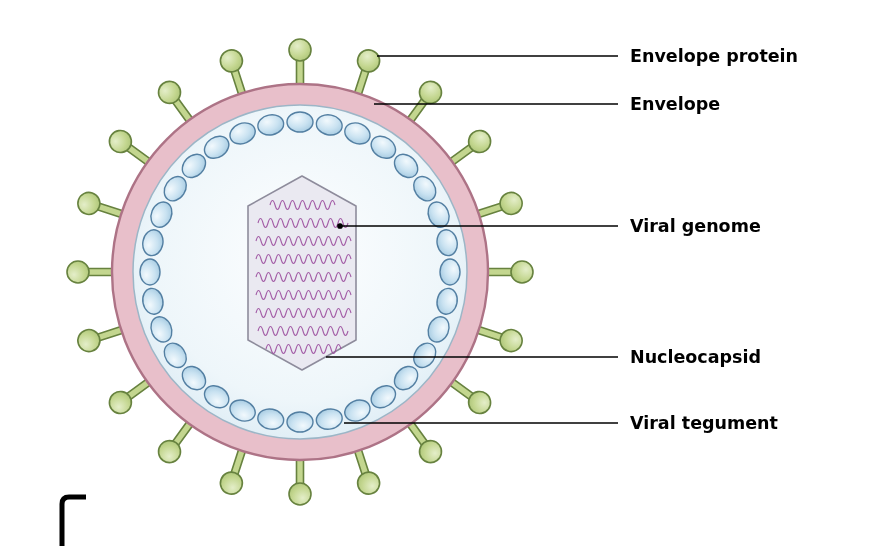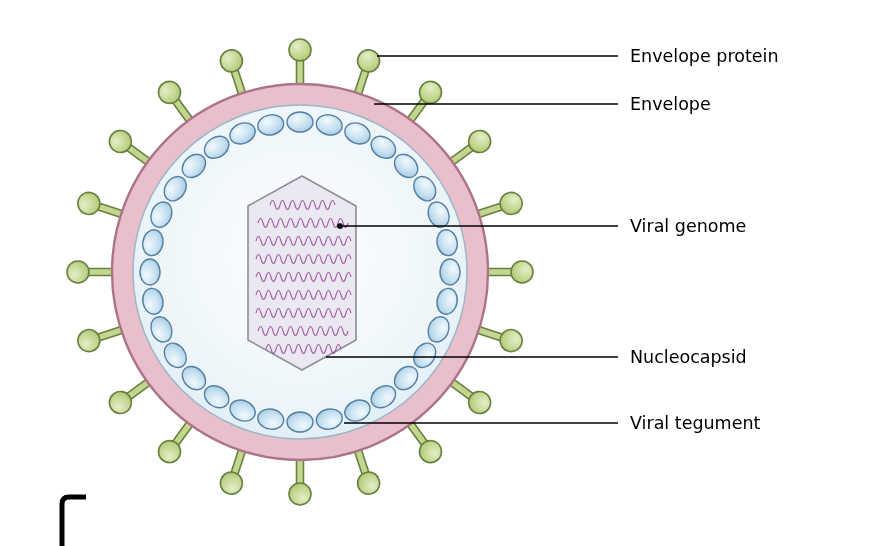--- a/index.html
+++ b/index.html
@@ -2,20 +2,21 @@
 <html><head>
 <meta charset="utf-8">
 <style>
   html, body { margin: 0; padding: 0; background: #ffffff; }
   .page {
     width: 804px; height: 546px;
     background: #ffffff;
     position: relative;
     overflow: hidden;
     font-family: "DejaVu Sans", "Liberation Sans", sans-serif;
+    font-weight: bold;
   }
   svg { display: block; }
   text.diagram-label {
     font-family: "DejaVu Sans", "Liberation Sans", sans-serif;
     font-size: 17.5px;
     fill: #000000;
   }
 </style>
 </head>
 <body>

